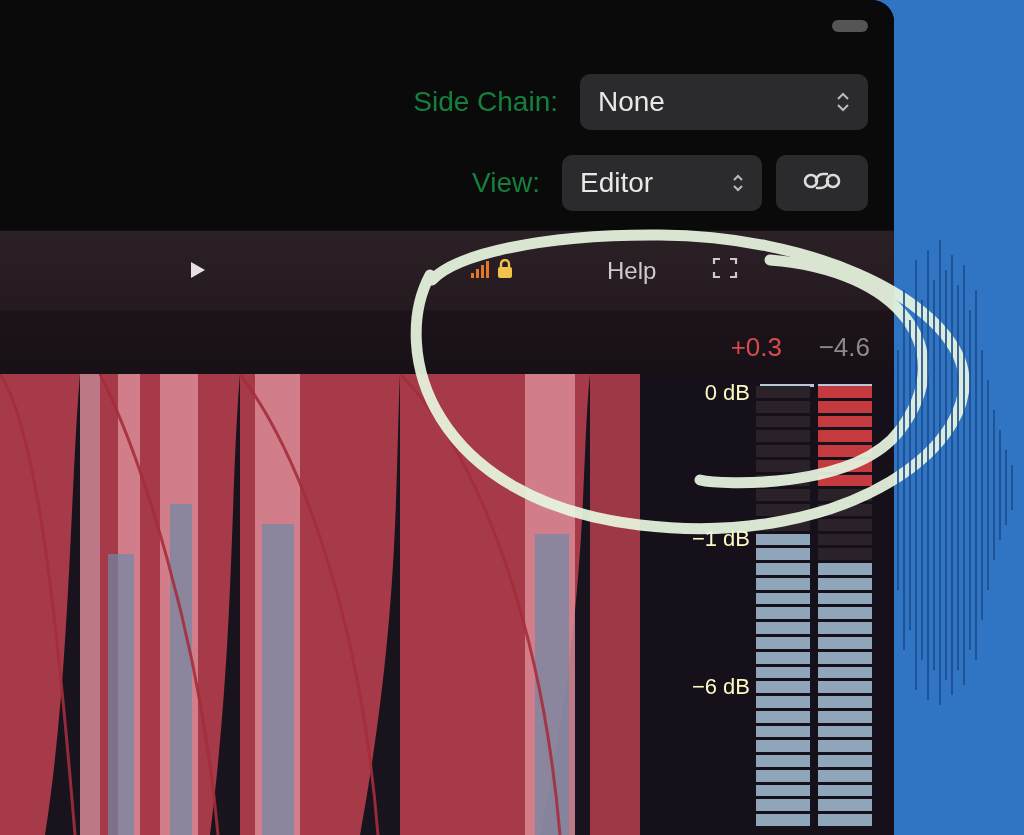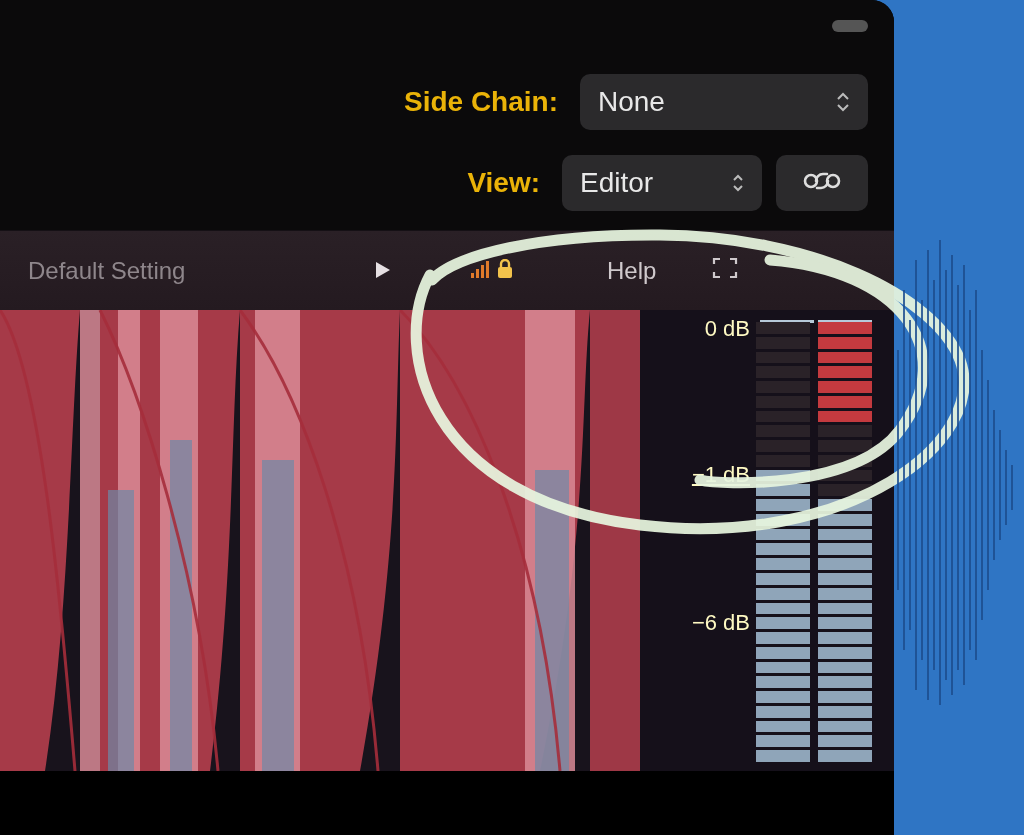--- a/index.html
+++ b/index.html
@@ -34,21 +34,21 @@
     top: 20px;
     right: 26px;
     width: 36px;
     height: 12px;
     border-radius: 6px;
     background: #555;
   }
   .row { position: absolute; display: flex; align-items: center; }
   .row1 { top: 74px; right: 26px; }
   .row2 { top: 155px; right: 26px; }
-  .label { color: #eab308; margin-right: 22px; font-weight: 700; }
+  .label { color: #15803d; margin-right: 22px; font-weight: 400; }
   .select {
     display: flex;
     align-items: center;
     justify-content: space-between;
     background: #2b2a2c;
     color: #e8e8e8;
     border-radius: 10px;
     padding: 10px 18px;
     font-size: 28px;
     height: 56px;
@@ -111,21 +111,21 @@
   .scale {
     position: absolute;
     left: 640px;
     top: 0;
     width: 120px;
     height: 100%;
     color: #fef9c3;
     font-size: 22px;
   }
   .scale .tick0 { position: absolute; top: 6px; right: 10px; }
-  .scale .tick1 { position: absolute; top: 152px; right: 10px; text-decoration: underline; }
+  .scale .tick1 { position: absolute; top: 152px; right: 10px; }
   .scale .tick2 { position: absolute; top: 300px; right: 10px; }
   .meters {
     position: absolute;
     right: 22px;
     top: 12px;
     width: 116px;
     height: 440px;
     display: flex;
     gap: 8px;
   }
@@ -195,21 +195,20 @@
             <path d="M26 11a7 7 0 0 1-7 7h-4" stroke="#ddd" stroke-width="2.6" fill="none" stroke-linecap="round"></path>
             <circle cx="9" cy="11" r="6" stroke="#ddd" stroke-width="2.6" fill="none"></circle>
             <circle cx="31" cy="11" r="6" stroke="#ddd" stroke-width="2.6" fill="none"></circle>
           </svg>
         </span>
       </div>
     </div>
   </div>
 
   <div class="plugbar">
-    <span class="preset">Default Setting</span>
     <span class="play">
       <svg width="16" height="18" viewBox="0 0 16 18">
           <path d="M1 1 L15 9 L1 17 Z" fill="#e6e0e3"></path>
         </svg>
     </span>
     <span class="bars-lock">
       <span>
         <svg width="24" height="20" viewBox="0 0 24 20">
           <rect x="1" y="14" width="3" height="5" fill="#e07a2a"></rect>
           <rect x="6" y="10" width="3" height="9" fill="#e07a2a"></rect>
@@ -227,20 +226,24 @@
     <span class="help">Help</span>
     <span class="fullscreen">
       <span>
         <svg width="26" height="22" viewBox="0 0 26 22">
           <path d="M2 7 V2 H8 M18 2 H24 V7 M24 15 V20 H18 M8 20 H2 V15" stroke="#cfc9cc" stroke-width="2.2" fill="none"></path>
         </svg>
       </span>
     </span>
   </div>
 
+  <div class="readouts">
+    <span class="peak-l">+0.3</span>
+    <span class="peak-r">−4.6</span>
+  </div>
 
   <div class="main">
     <div class="wave-area">
       <svg viewBox="0 0 640 461" preserveAspectRatio="none">
 
         <path d="M0 0 L0 461 L45 461 C70 300 70 120 80 0 Z" fill="#b63f4e" opacity="0.9"></path>
         <path d="M80 0 L80 461 L100 461 L100 0 Z" fill="#d98b97" opacity="0.85"></path>
         <path d="M100 0 L100 461 L210 461 C235 260 230 120 240 0 Z" fill="#b63f4e" opacity="0.9"></path>
         <path d="M118 0 L118 461 L140 461 L140 0 Z" fill="#d98b97" opacity="0.85"></path>
         <path d="M160 0 L160 461 L198 461 L198 0 Z" fill="#d98b97" opacity="0.85"></path>

